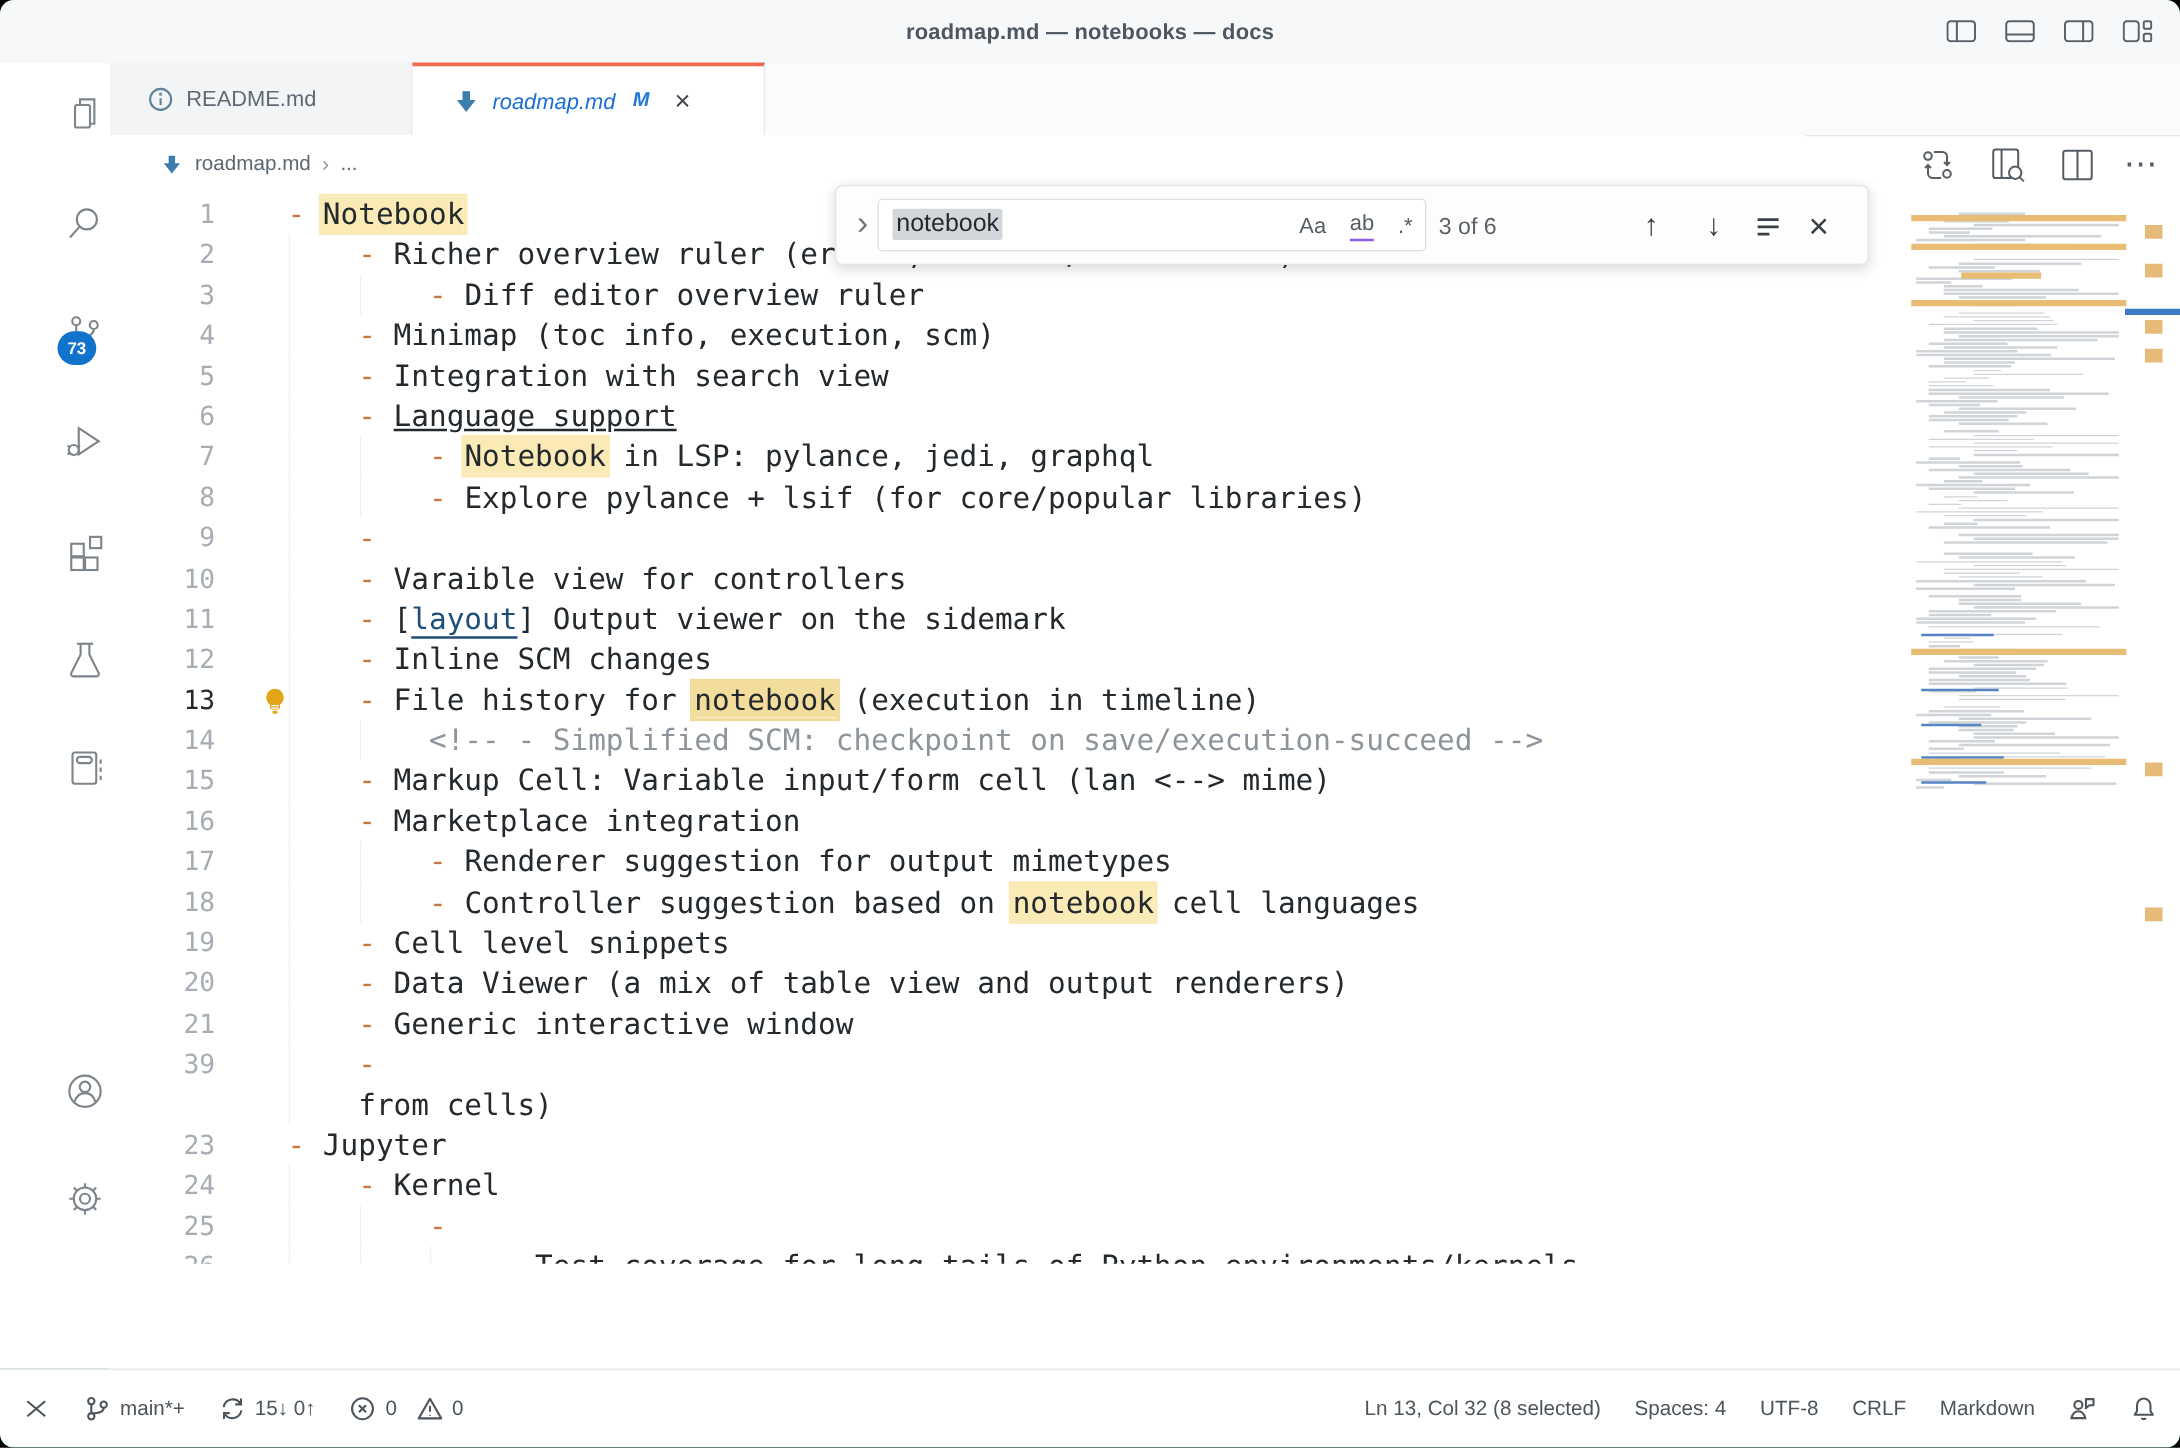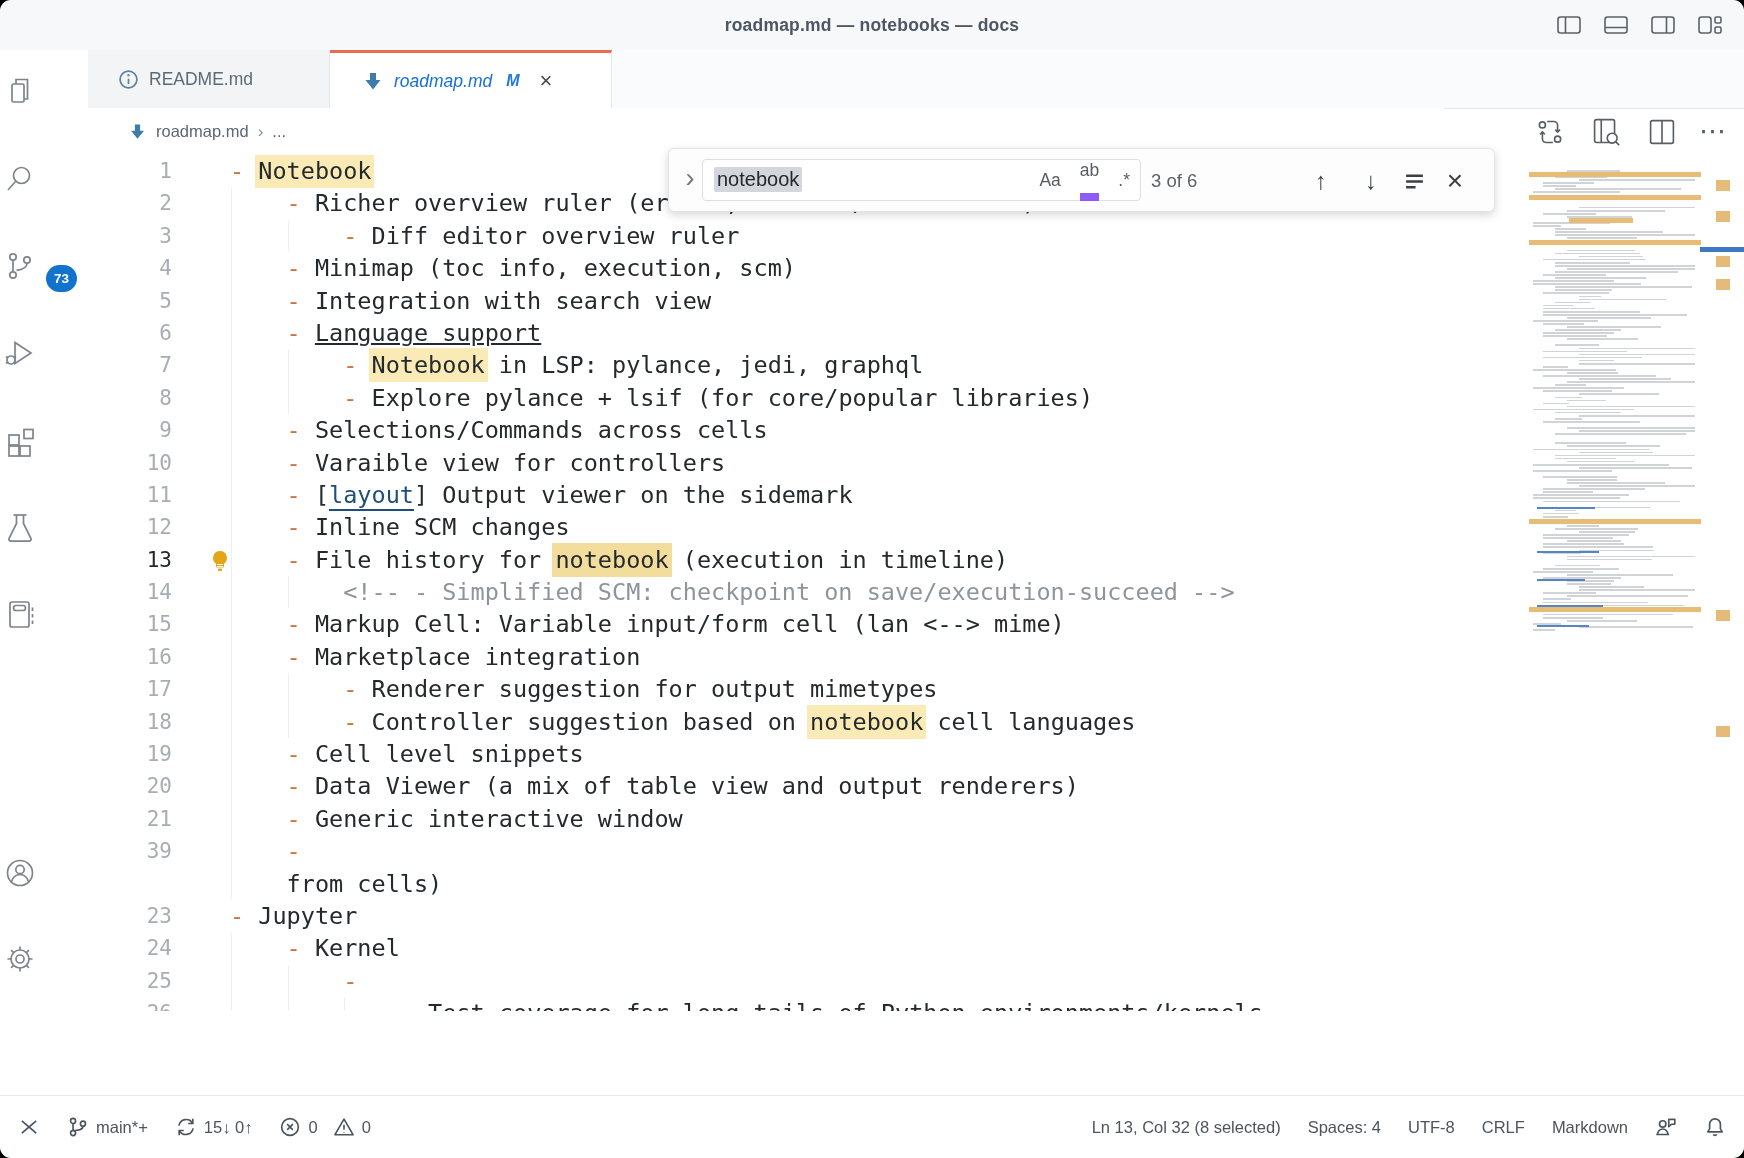--- a/index.html
+++ b/index.html
@@ -7,21 +7,21 @@
           font-family:"Liberation Sans",sans-serif;color:#333}
   svg{display:block}
   
   .titlebar{position:absolute;left:0;top:0;right:0;height:50px;background:#f7f8f9;border-bottom:1px solid #e7e8ea}
   .title{position:absolute;left:300px;right:300px;top:0;height:50px;line-height:50px;text-align:center;
          color:#4d5761;font-size:17.5px;font-weight:bold;letter-spacing:.2px}
   .tb-icons{position:absolute;right:22px;top:0;height:50px;display:flex;align-items:center;gap:23px}
   .tb-icons svg{stroke:#5a6169;fill:none;stroke-width:1.6}
   
   .activitybar{position:absolute;left:0;top:50px;bottom:63px;width:88px;background:#fff;border-right:1px solid #e7e8ea}
-  .ai{position:absolute;left:0;width:88px;height:46px;display:flex;justify-content:flex-start;align-items:center}
+  .ai{position:absolute;left:0;width:88px;height:46px;display:flex;justify-content:flex-end;align-items:center}
   .ai svg{stroke:#7d848c;fill:none;stroke-width:1.7}
   .badge{position:absolute;left:46px;top:22px;min-width:27px;height:27px;border-radius:14px;background:var(--badge);
          color:#fff;font-size:13.5px;font-weight:bold;display:flex;align-items:center;justify-content:center;padding:0 2px}
   
   .editor-region{position:absolute;left:88px;top:50px;right:0;bottom:63px;background:#fff}
   .tabbar{position:absolute;top:0;left:0;right:0;height:58px;background:#fafbfc;border-bottom:1px solid #e7e8ea}
   .tab{position:absolute;top:0;height:58px;display:flex;align-items:center;box-sizing:border-box;cursor:default}
   .tab-readme{left:0;width:242px;background:#f2f4f5;border-right:1px solid #e5e7e9;padding-left:30px;gap:10px}
   .tab-roadmap{left:242px;width:282px;background:#fff;border-right:1px solid #e5e7e9;border-top:3px solid var(--accent);
                height:59px;padding-left:32px;gap:10px}
@@ -51,21 +51,21 @@
   .bulb{position:absolute;left:120px;top:5px}
   
   .findw{position:absolute;left:580px;top:98px;width:827px;height:64px;background:#fdfdfe;border:1px solid #e3e4e7;
          border-radius:6px;box-shadow:0 3px 10px rgba(0,0,0,.16);z-index:20;box-sizing:border-box}
   .fw-chevron{position:absolute;left:10px;top:14px;font-size:27px;color:#6f767d;width:22px;text-align:center}
   .fw-input{position:absolute;left:33px;top:10px;width:439px;height:42px;border:1px solid #dddfe2;border-radius:4px;
             background:#fff;box-sizing:border-box}
   .fw-query{position:absolute;left:11px;top:7px;font-size:20px;color:#24292e;background:#d3d7db;border-radius:2px;padding:1px 3px}
   .fw-opts{position:absolute;right:10px;top:0;height:40px;display:flex;align-items:center;gap:19px;
            font-size:17.5px;color:#565d64}
-  .fw-ww{border-bottom:8px solid #8b5cf6;padding-bottom:12px}
+  .fw-ww{border-bottom:2px solid #8b5cf6;padding-bottom:2px}
   .fw-results{position:absolute;left:482px;top:0;height:64px;line-height:64px;font-size:18.5px;color:#5b6268}
   .fw-btn{position:absolute;top:0;height:64px;display:flex;align-items:center;justify-content:center;width:36px;
           color:#3a4045;font-size:24px}
   
   .minimap{position:absolute;left:1439px;top:105px;width:184px;height:600px}
   .mbar{position:absolute;height:1.7px;background:#aab1b9;opacity:.55}
   .mmatch{position:absolute;height:4.6px;background:#e8bc74}
   .mblue{position:absolute;height:2.2px;background:#5585c2}
   .ruler{position:absolute;right:0;top:0;bottom:0;width:36px}
   .rmark{position:absolute;left:8px;width:14px;height:11px;background:#e3b46a;opacity:.9}
@@ -245,21 +245,21 @@
     <div class="code">
       <div>
           <div class="crow"><span class="gnum">1</span><span class="dash" style="left: 142px;">-</span><span class="ltext" style="left: 170.3px;"><span class="hl">Notebook</span></span></div>
           <div class="crow"><span class="guide" style="left: 143px;"></span><span class="gnum">2</span><span class="dash" style="left: 198.6px;">-</span><span class="ltext" style="left: 226.9px;"><span>Richer overview ruler (errors, focused/active cell)</span></span></div>
           <div class="crow"><span class="guide" style="left: 143px;"></span><span class="guide" style="left: 199.6px;"></span><span class="gnum">3</span><span class="dash" style="left: 255.2px;">-</span><span class="ltext" style="left: 283.5px;"><span>Diff editor overview ruler</span></span></div>
           <div class="crow"><span class="guide" style="left: 143px;"></span><span class="gnum">4</span><span class="dash" style="left: 198.6px;">-</span><span class="ltext" style="left: 226.9px;"><span>Minimap (toc info, execution, scm)</span></span></div>
           <div class="crow"><span class="guide" style="left: 143px;"></span><span class="gnum">5</span><span class="dash" style="left: 198.6px;">-</span><span class="ltext" style="left: 226.9px;"><span>Integration with search view</span></span></div>
           <div class="crow"><span class="guide" style="left: 143px;"></span><span class="gnum">6</span><span class="dash" style="left: 198.6px;">-</span><span class="ltext" style="left: 226.9px; text-decoration: underline;"><span>Language support</span></span></div>
           <div class="crow"><span class="guide" style="left: 143px;"></span><span class="guide" style="left: 199.6px;"></span><span class="gnum">7</span><span class="dash" style="left: 255.2px;">-</span><span class="ltext" style="left: 283.5px;"><span class="hl">Notebook</span><span> in LSP: pylance, jedi, graphql</span></span></div>
           <div class="crow"><span class="guide" style="left: 143px;"></span><span class="guide" style="left: 199.6px;"></span><span class="gnum">8</span><span class="dash" style="left: 255.2px;">-</span><span class="ltext" style="left: 283.5px;"><span>Explore pylance + lsif (for core/popular libraries)</span></span></div>
-          <div class="crow"><span class="guide" style="left: 143px;"></span><span class="gnum">9</span><span class="dash" style="left: 198.6px;">-</span><span class="ltext" style="left: 226.9px;"><span>Selections/Commands across cells</span></span></div>
+          <div class="crow"><span class="guide" style="left: 143px;"></span><span class="gnum">9</span><span class="dash" style="left: 198.6px;">-</span></div>
           <div class="crow"><span class="guide" style="left: 143px;"></span><span class="gnum">10</span><span class="dash" style="left: 198.6px;">-</span><span class="ltext" style="left: 226.9px;"><span>Varaible view for controllers</span></span></div>
           <div class="crow"><span class="guide" style="left: 143px;"></span><span class="gnum">11</span><span class="dash" style="left: 198.6px;">-</span><span class="ltext" style="left: 226.9px;"><span>[</span><span class="lnk">layout</span><span>] Output viewer on the sidemark</span></span></div>
           <div class="crow"><span class="guide" style="left: 143px;"></span><span class="gnum">12</span><span class="dash" style="left: 198.6px;">-</span><span class="ltext" style="left: 226.9px;"><span>Inline SCM changes</span></span></div>
           <div class="crow"><span class="guide" style="left: 143px;"></span><span class="gnum act">13</span><span class="bulb"><svg width="24" height="24" viewBox="0 0 24 24">
                 <path fill="#e2a616" d="M12 2a7 7 0 0 1 4 12.7V17a1.5 1.5 0 0 1-1.5 1.5h-5A1.5 1.5 0 0 1 8 17v-2.3A7 7 0 0 1 12 2z"></path>
                 <path stroke="#fff" stroke-width="1.1" d="M9 15.5h6M9 17.5h6"></path>
                 <rect x="10" y="19.5" width="4" height="2.5" rx="1" fill="#e2a616"></rect>
               </svg></span><span class="dash" style="left: 198.6px;">-</span><span class="ltext" style="left: 226.9px;"><span>File history for </span><span class="hl cur">notebook</span><span> (execution in timeline)</span></span></div>
           <div class="crow"><span class="guide" style="left: 143px;"></span><span class="guide" style="left: 199.6px;"></span><span class="gnum">14</span><span class="ltext" style="left: 255.2px;"><span class="cmt">&lt;!-- - Simplified SCM: checkpoint on save/execution-succeed --&gt;</span></span></div>
           <div class="crow"><span class="guide" style="left: 143px;"></span><span class="gnum">15</span><span class="dash" style="left: 198.6px;">-</span><span class="ltext" style="left: 226.9px;"><span>Markup Cell: Variable input/form cell (lan &lt;--&gt; mime)</span></span></div>

